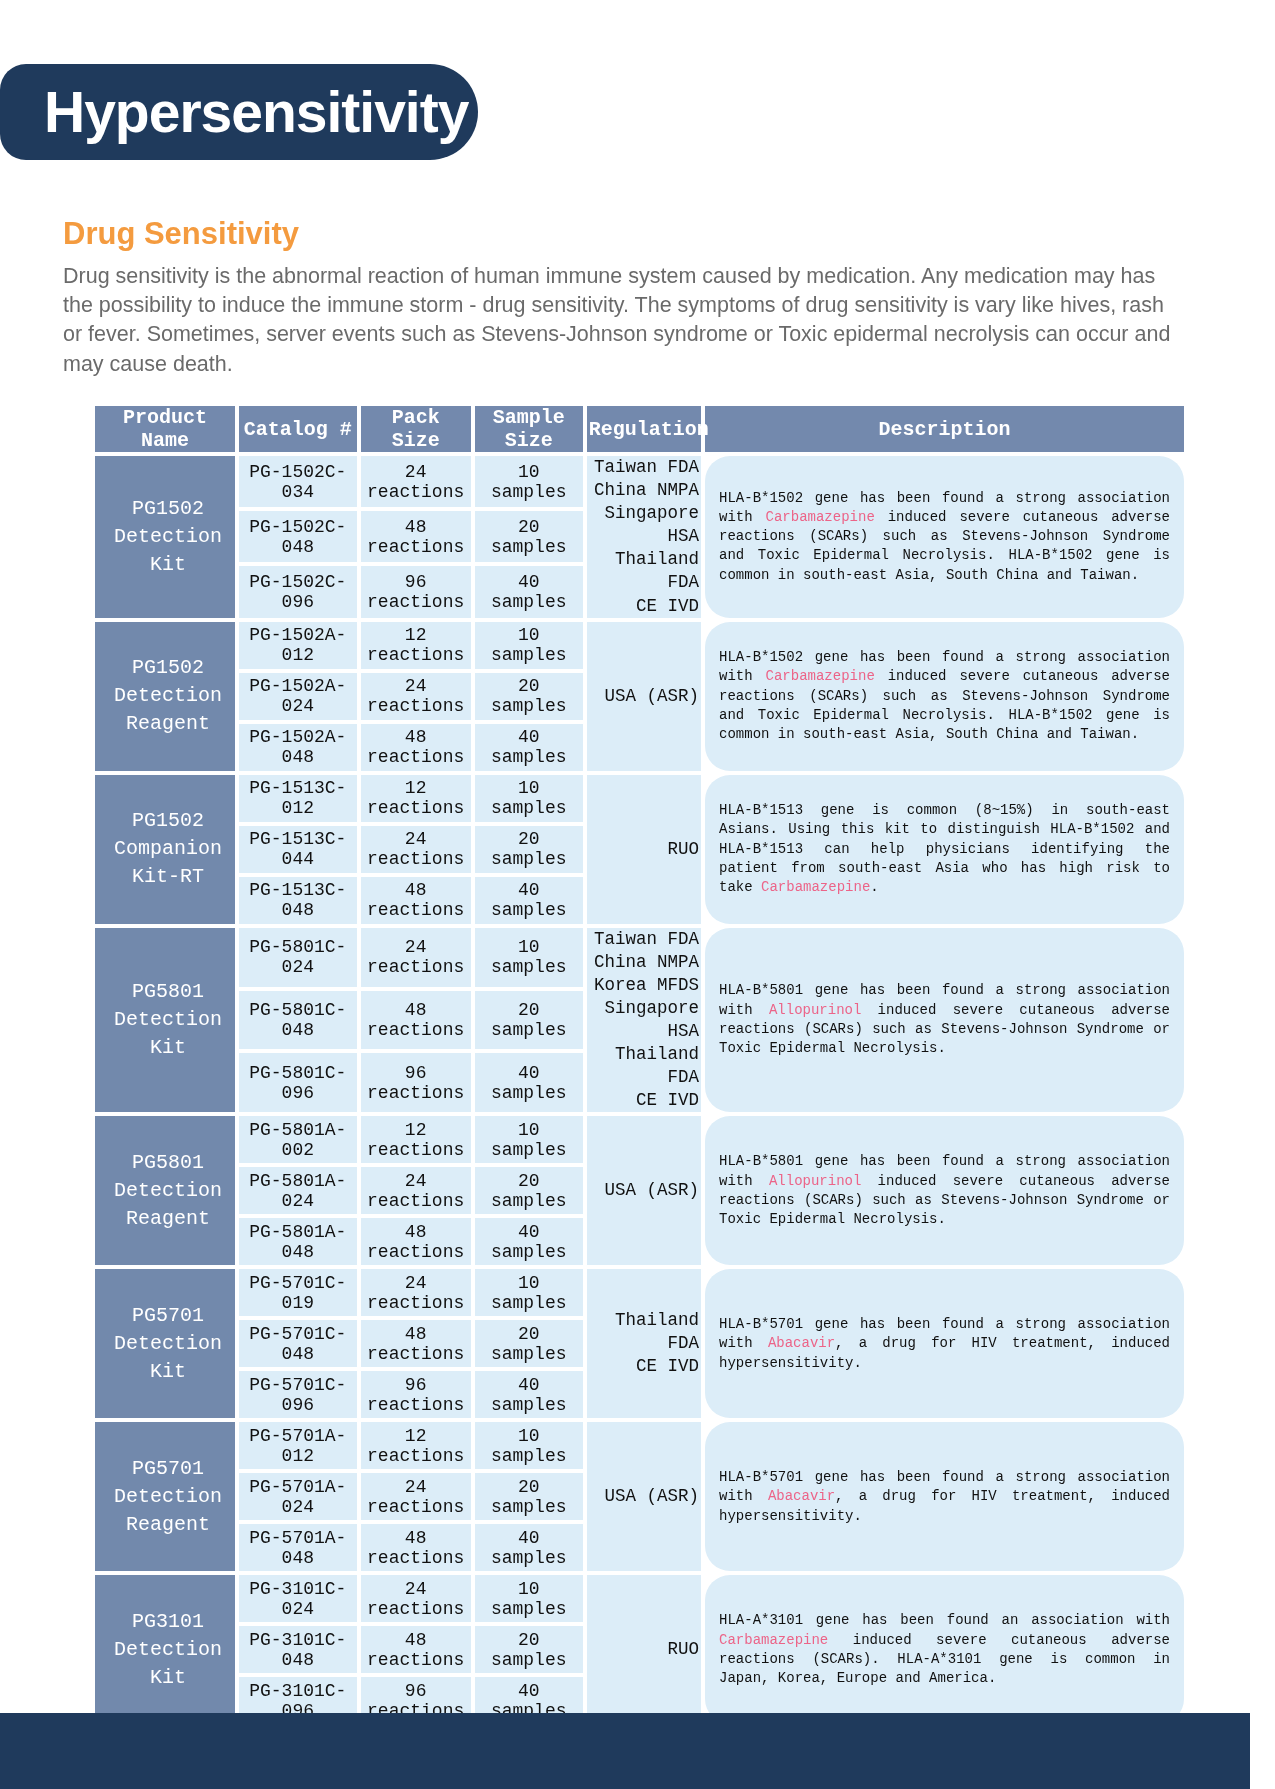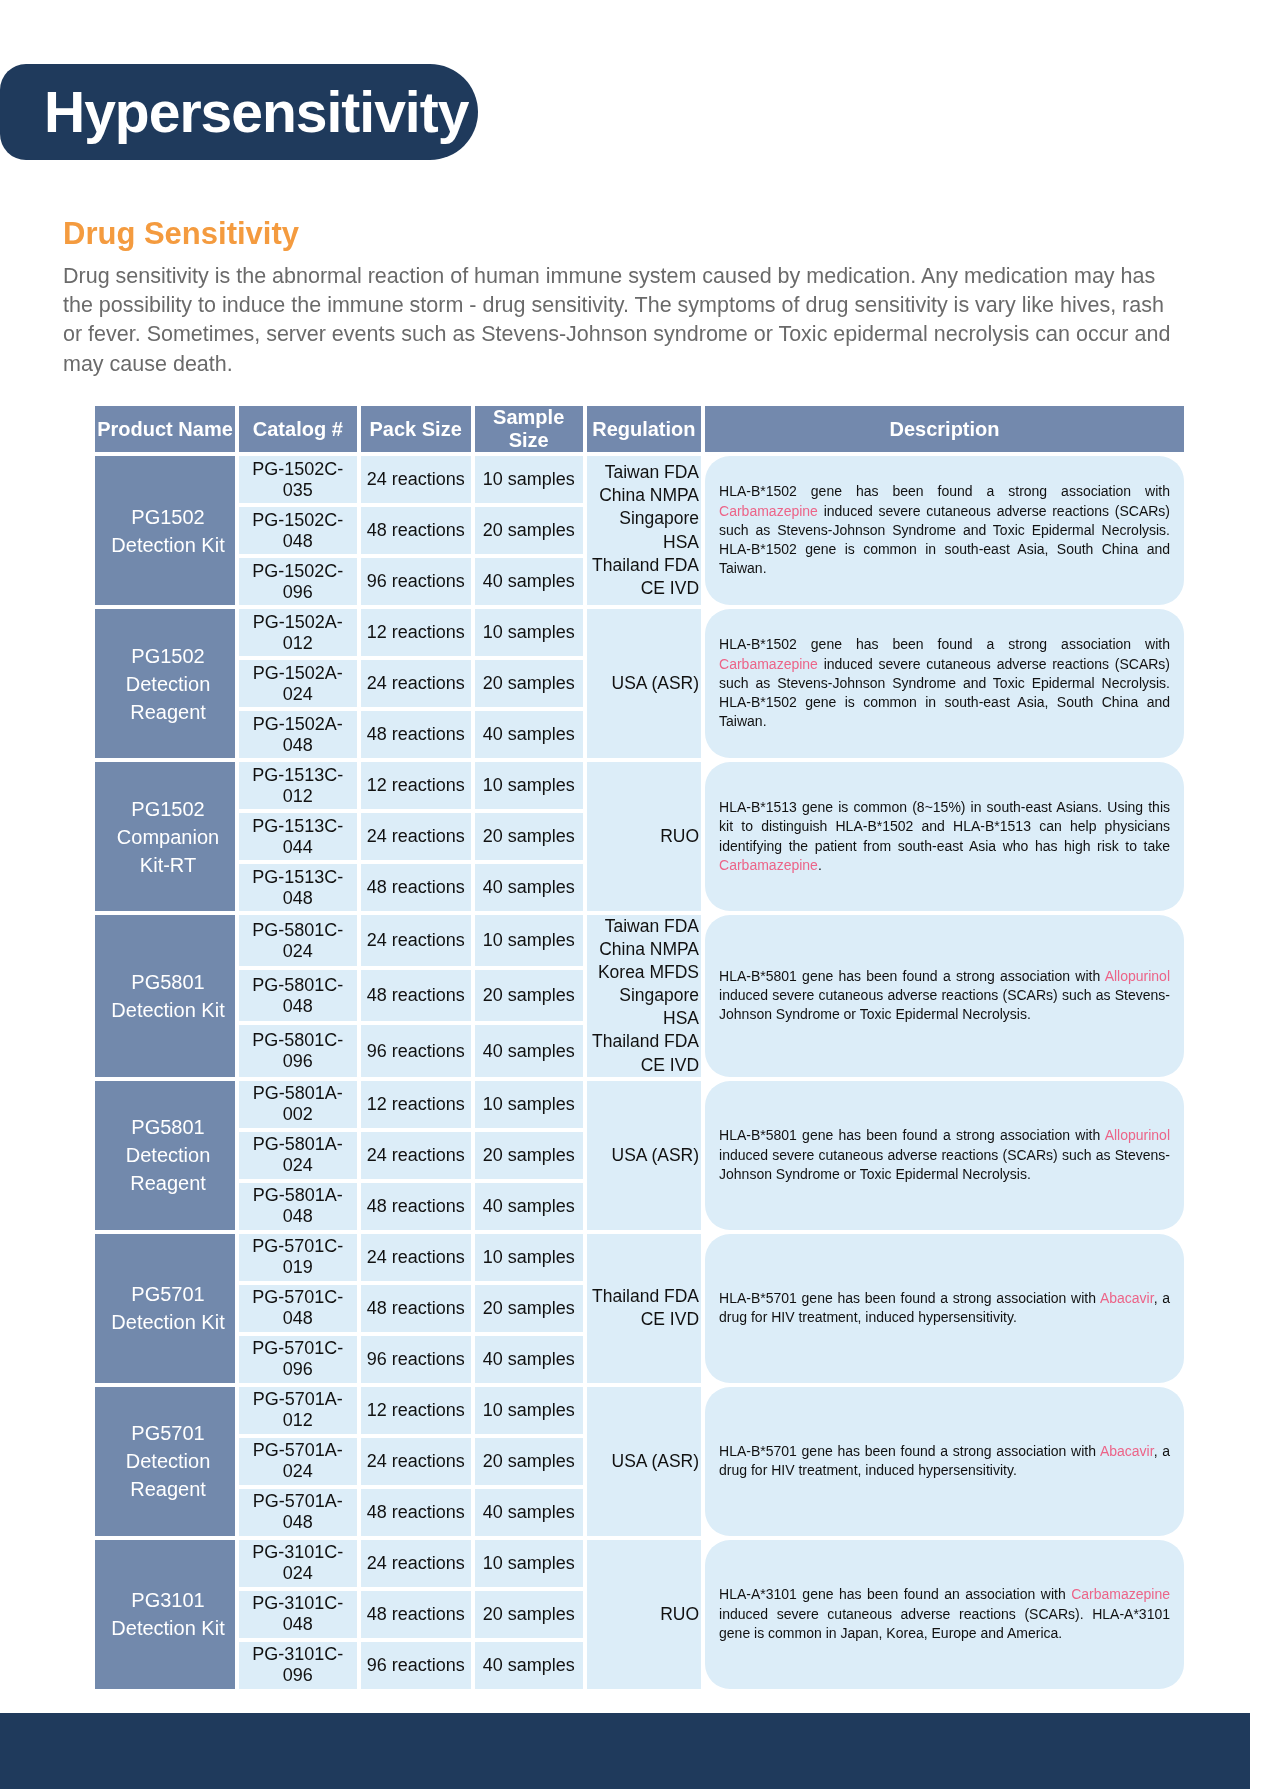--- a/index.html
+++ b/index.html
@@ -59,20 +59,21 @@
     position: absolute;
     top: 402px;
     left: 91px;
     width: 1097px;
   }
   table.product-table {
     width: 100%;
     border-collapse: separate;
     border-spacing: 4px;
     table-layout: fixed;
+    font-family: Liberation Mono, monospace;
   }
   table.product-table th {
     background: var(--header-cell, #7389ad);
     color: #ffffff;
     font-size: 20px;
     font-weight: bold;
     height: 44px;
     text-align: center;
     padding: 0 2px;
   }
@@ -159,21 +160,21 @@
             <th>Regulation</th>
             <th>Description</th>
           </tr>
       </thead>
       <tbody id="table-body">
           <tr>
             <td class="product-cell" rowspan="3">
               <div>PG1502</div>
               <div>Detection Kit</div>
             </td>
-            <td class="data-cell">PG-1502C-035</td>
+            <td class="data-cell">PG-1502C-034</td>
             <td class="data-cell">24 reactions</td>
             <td class="data-cell">10 samples</td>
             <td class="regulation-cell" rowspan="3">Taiwan FDA<br>China NMPA<br>Singapore HSA<br>Thailand FDA<br>CE IVD</td>
             <td class="description-cell" rowspan="3"><span>HLA-B*1502 gene has been found a strong association with </span><span class="hl">Carbamazepine</span><span> induced severe cutaneous adverse reactions (SCARs) such as Stevens-Johnson Syndrome and Toxic Epidermal Necrolysis. HLA-B*1502 gene is common in south-east Asia, South China and Taiwan.</span></td>
           </tr>
           <tr>
             <td class="data-cell">PG-1502C-048</td>
             <td class="data-cell">48 reactions</td>
             <td class="data-cell">20 samples</td>
           </tr>

